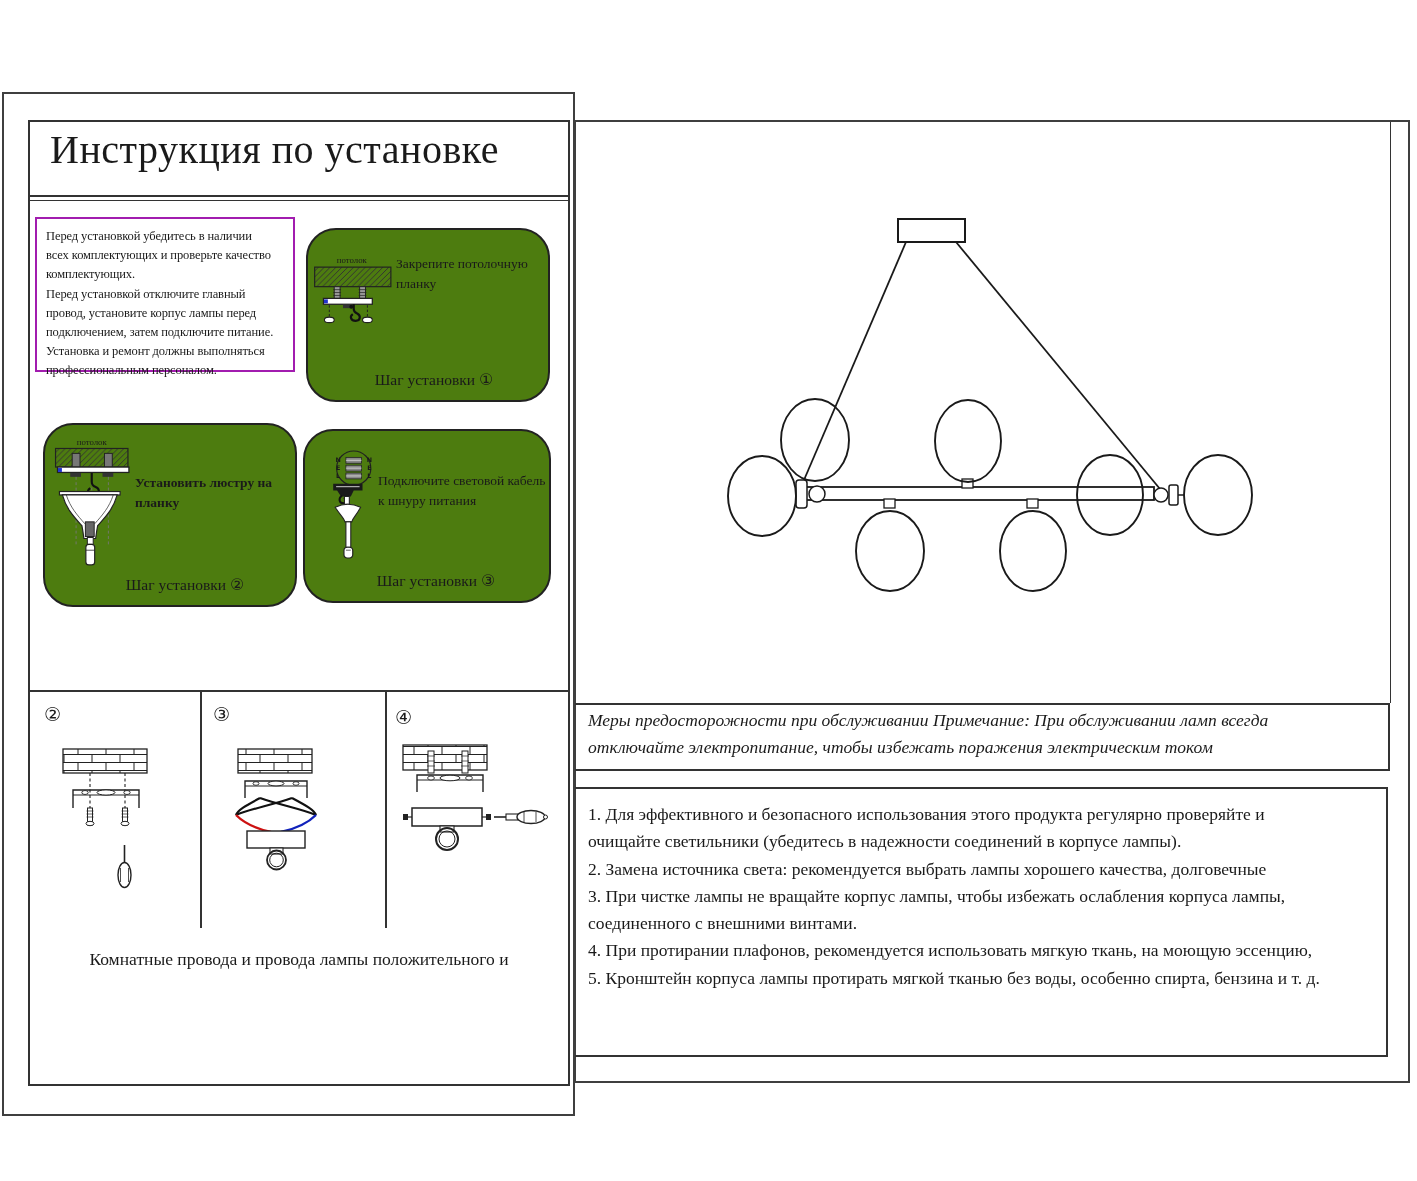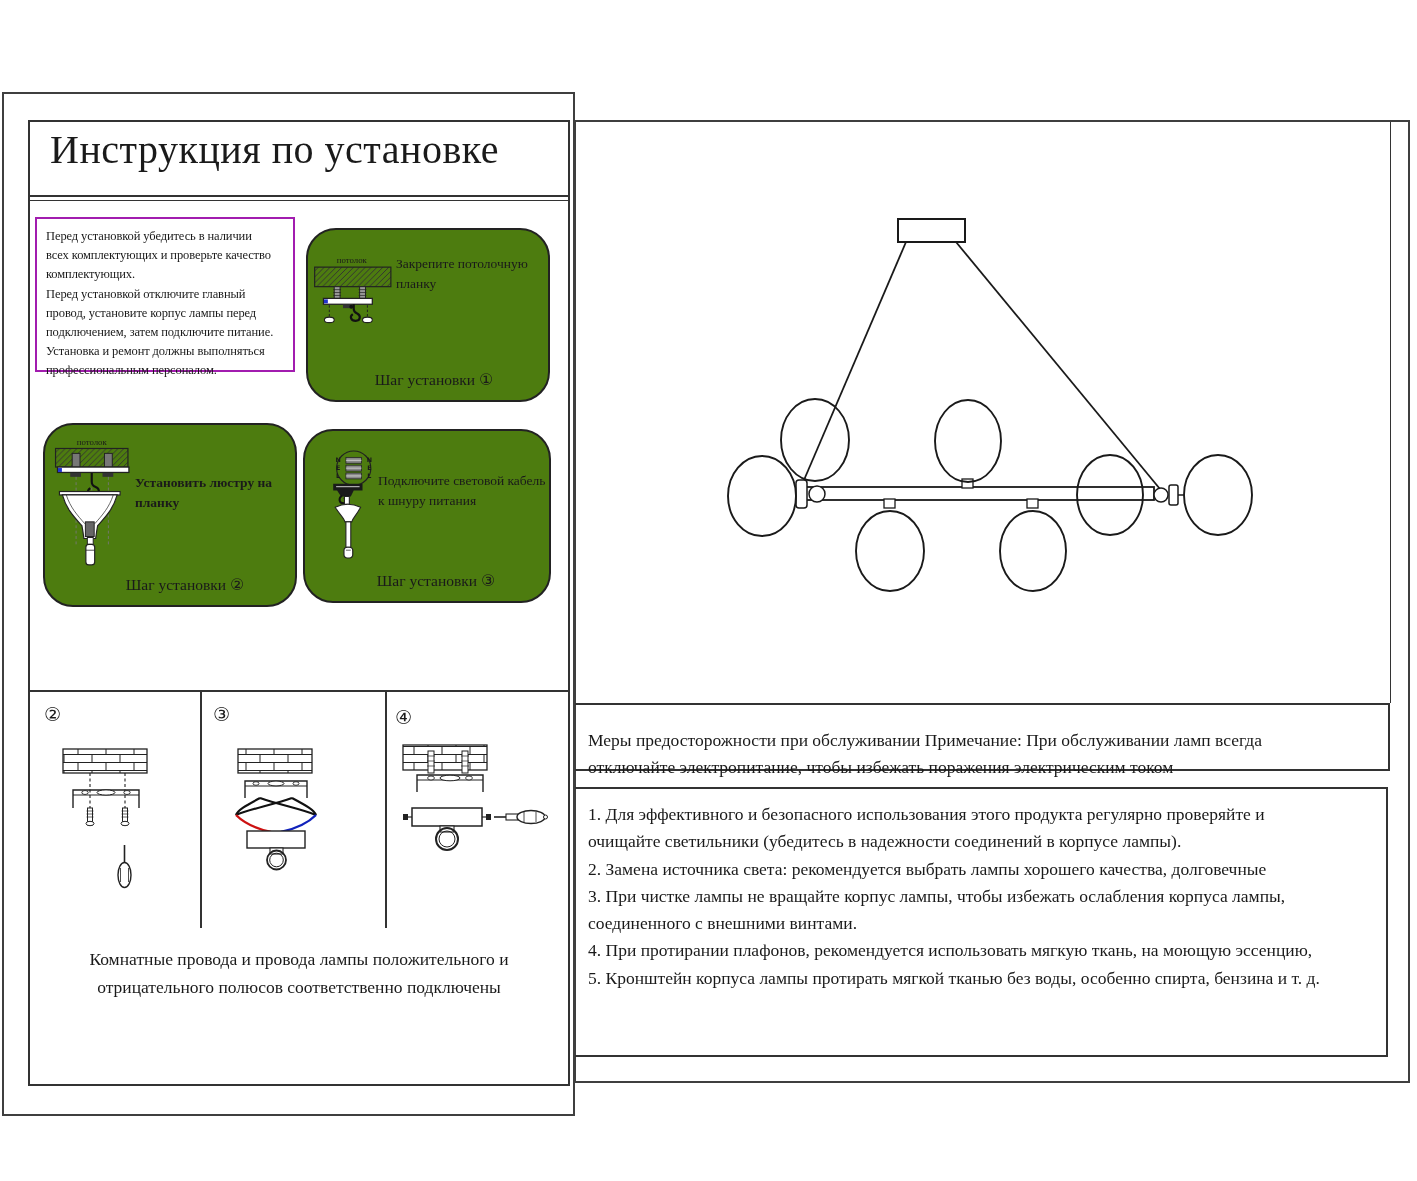--- a/index.html
+++ b/index.html
@@ -40,21 +40,21 @@
   .pn3 { left:185px; top:11px; }
   .pn4 { left:367px; top:14px; }
 
   .bottom-note { left:28px; top:946px; width:542px; text-align:center; font-size:17.5px; line-height:27.5px; }
 
   .right-outer { left:574px; top:120px; width:836px; height:963px; border:2px solid #3f3f3f; }
   .chandelier  { left:576px; top:122px; width:832px; height:580px; }
   .inner-right-line { left:1390px; top:122px; width:0; height:581px; border-left:1.5px solid #333; }
 
   .caution-box { left:575px; top:703px; width:815px; height:68px; border:2px solid #333; border-left:none;
-                 padding:22px 0 0 13px; font-size:17.5px; line-height:27px; }
+                 padding:2px 0 0 13px; font-size:17.5px; line-height:27px;font-style:italic; }
   .caution-box div { white-space:nowrap; }
   .list-box { left:575px; top:787px; width:813px; height:270px; border:2px solid #333; border-left:none;
               padding:12px 0 0 13px; font-size:17.5px; line-height:27.3px; }
   .list-box div { white-space:nowrap; }
 
   svg text { font-family:"Liberation Serif","DejaVu Serif",serif; fill:#1a1a1a; }
   svg .tiny { font-size:9px; }
   svg .term { font-size:6.5px; font-family:"DejaVu Sans",sans-serif; font-weight:bold; }
 </style>
 </head>
@@ -277,21 +277,20 @@
         <ellipse cx="531" cy="815" rx="14" ry="6.5" fill="#fff" stroke-width="1.4"></ellipse>
         <path d="M524,810 V820 M536,810 V820" stroke-width="0.8" fill="none"></path>
         <circle cx="545.5" cy="815" r="2" fill="#fff" stroke-width="1"></circle>
       </g>
     </g>
   </svg>
 </div>
 
 <div class="abs bottom-note">
   <div>Комнатные провода и провода лампы положительного и</div>
-  <div>отрицательного полюсов соответственно подключены</div>
 </div>
 
 <div class="abs right-outer"></div>
 <div class="abs inner-right-line"></div>
 
 <svg class="abs chandelier" viewBox="576 122 832 580">
   <g stroke="#1a1a1a">
     <g>
       <rect x="898" y="219" width="67" height="23" fill="#fff" stroke-width="2"></rect>
     </g>

